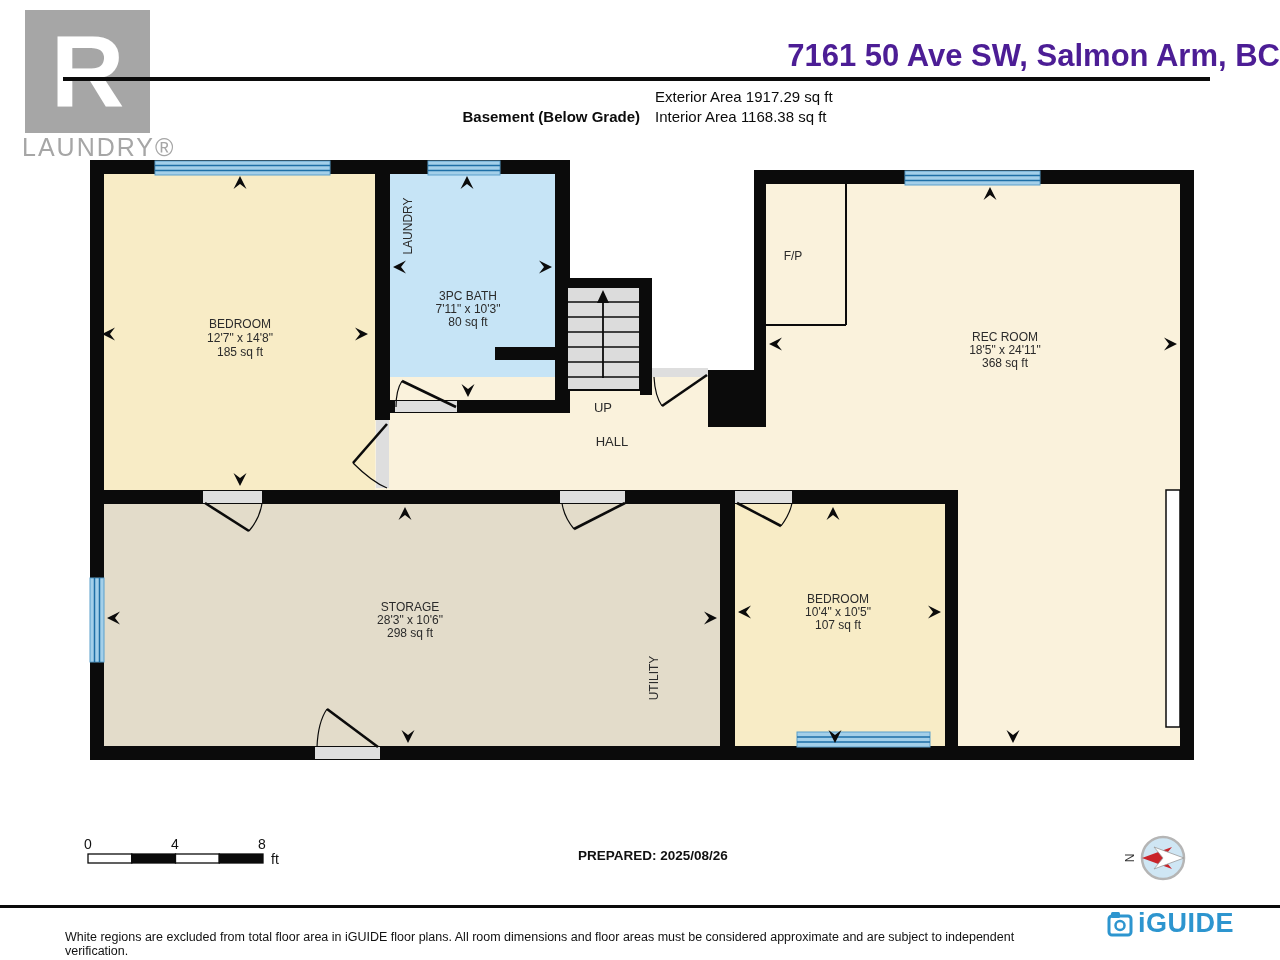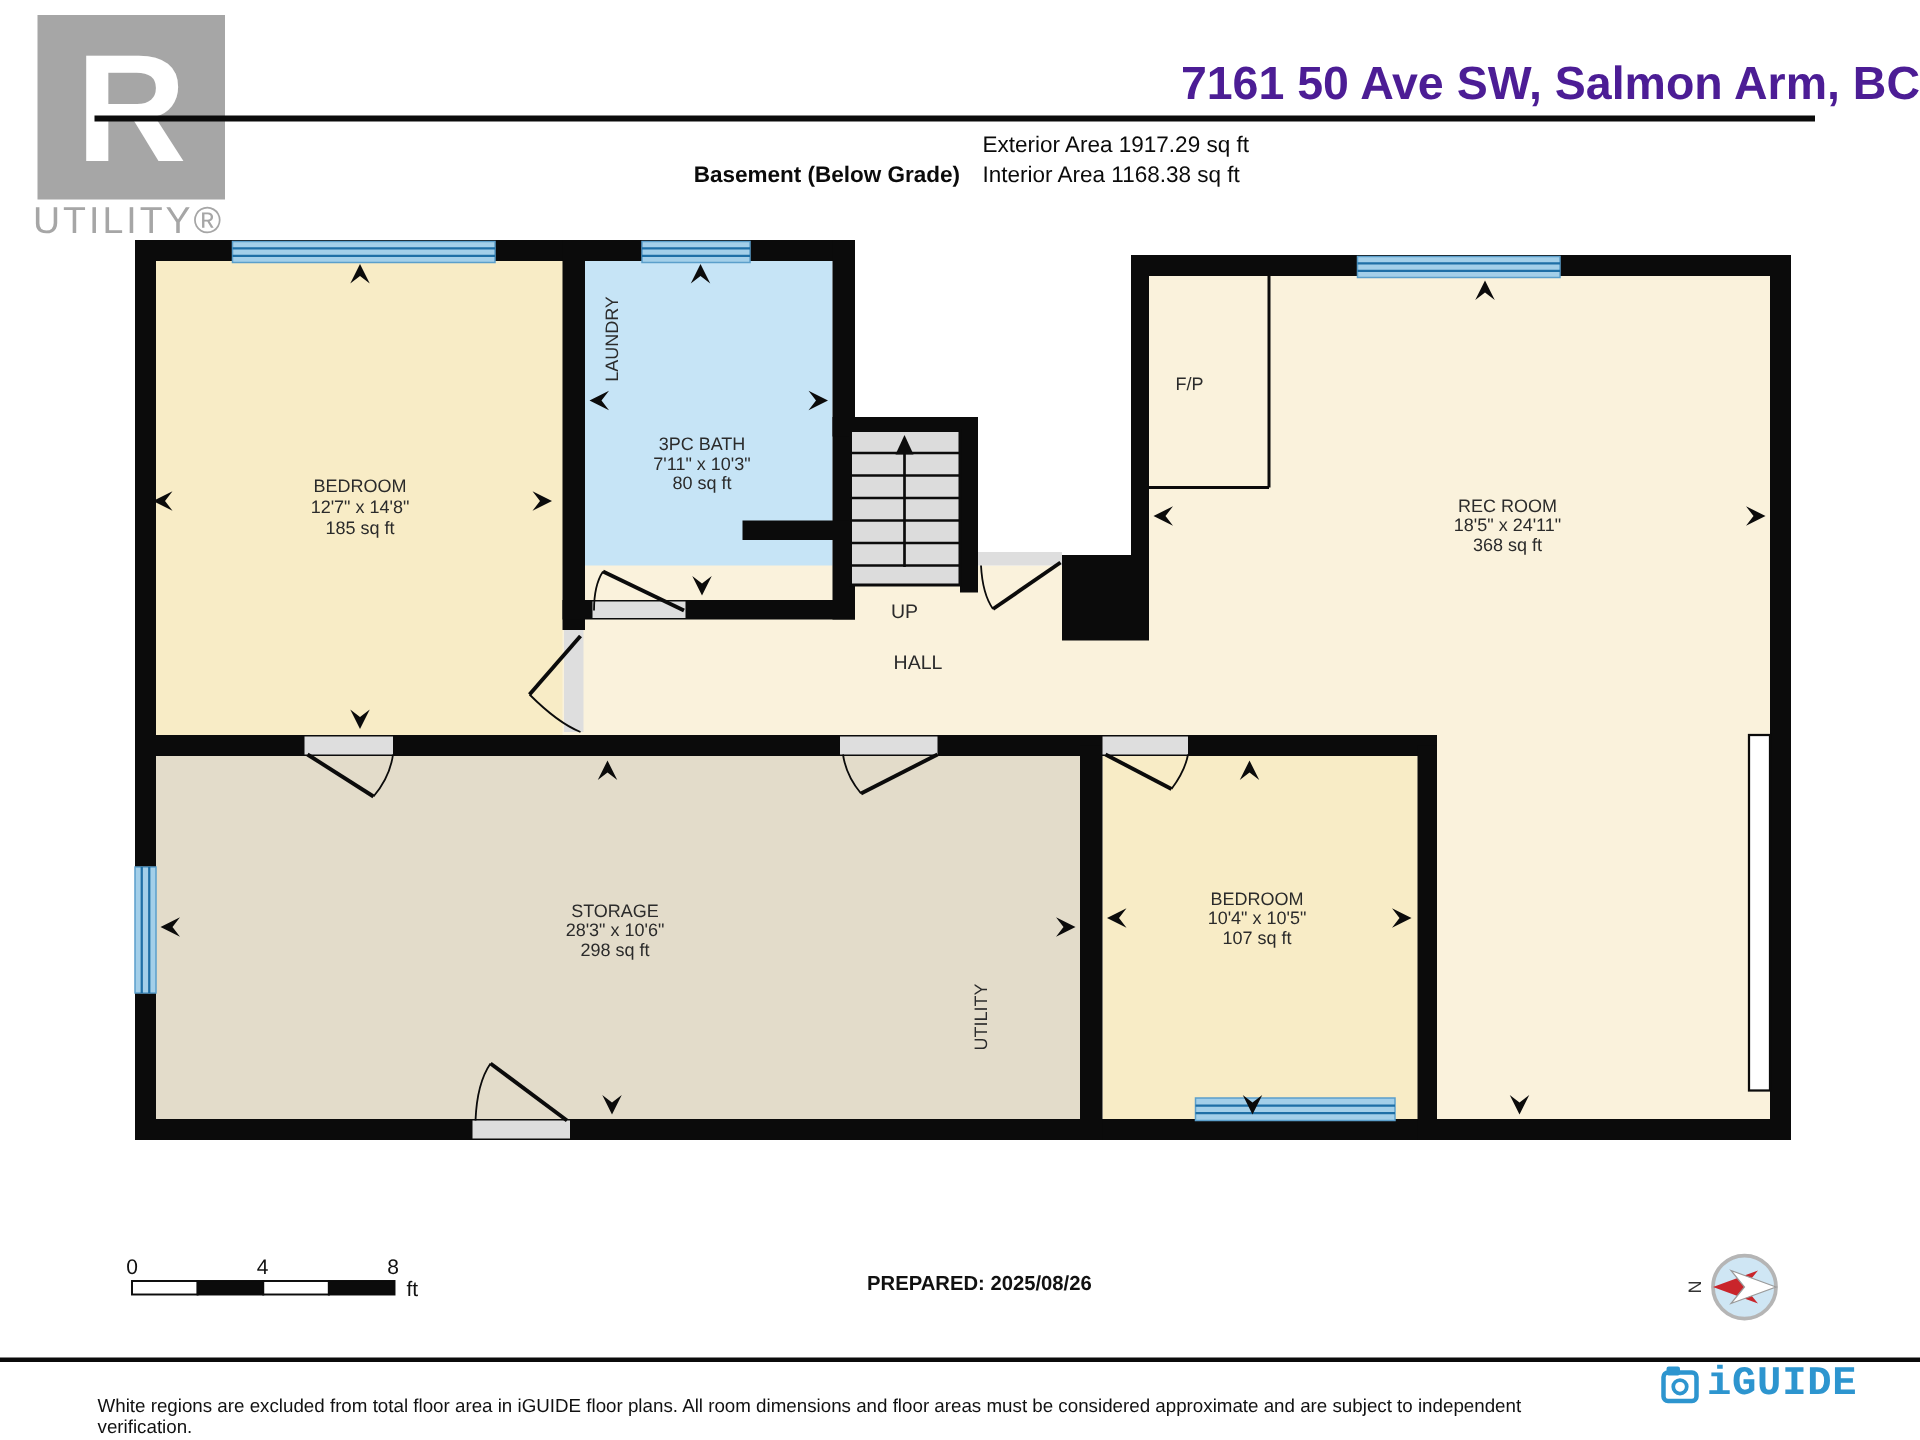--- a/index.html
+++ b/index.html
@@ -15,33 +15,33 @@
   .title{position:absolute;left:0;top:38px;width:1280px;text-align:right;font-size:31px;
          font-weight:bold;color:#4c1d95;z-index:2;}
   .rule-top{position:absolute;left:63px;top:77px;width:1147px;height:4px;background:#0b0b0b;z-index:3;}
   .floor-label{position:absolute;right:640px;top:87px;font-size:15px;font-weight:bold;color:#0b0b0b;white-space:nowrap;margin-top:21px;}
   .areas{position:absolute;left:655px;top:87px;font-size:15px;color:#0b0b0b;line-height:20px;}
 
   
   .rule-bottom{position:absolute;left:0;top:905px;width:1280px;height:3px;background:#0b0b0b;}
   .disclaimer{position:absolute;left:65px;top:914px;width:960px;font-size:12.5px;color:#111;margin-top:16px;}
   .iguide{position:absolute;left:1106px;top:908px;display:flex;align-items:center;gap:4px;}
-  .iguide .brand{color:#2D95CF;font-size:27px;font-weight:bold;letter-spacing:0.5px;font-family:Liberation Mono, monospace;}
+  .iguide .brand{color:#2D95CF;font-size:27px;font-weight:bold;letter-spacing:0.5px;}
 
   svg text{font-family:"Liberation Sans", sans-serif;}
 </style>
 </head>
 <body>
 
 <div id="stage">
 
   <div class="logo-box">
     <span>R</span>
   </div>
-  <div class="logo-word">UTILITY®</div>
+  <div class="logo-word">LAUNDRY®</div>
   <div class="title">7161 50 Ave SW, Salmon Arm, BC</div>
   <div class="rule-top"></div>
   <div class="floor-label">Basement (Below Grade)</div>
   <div class="areas">
     <div>Exterior Area 1917.29 sq ft</div>
     <div>Interior Area 1168.38 sq ft</div>
   </div>
 
   <svg width="1280" height="960" viewBox="0 0 1280 960" style="position:absolute;left:0;top:0;">
     <defs>

